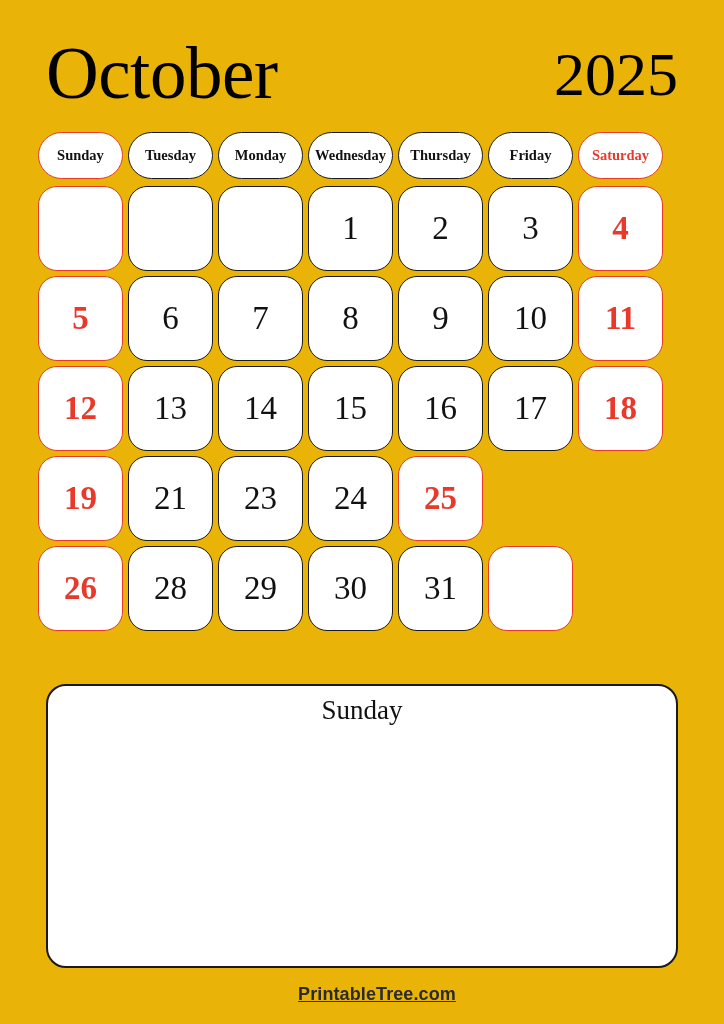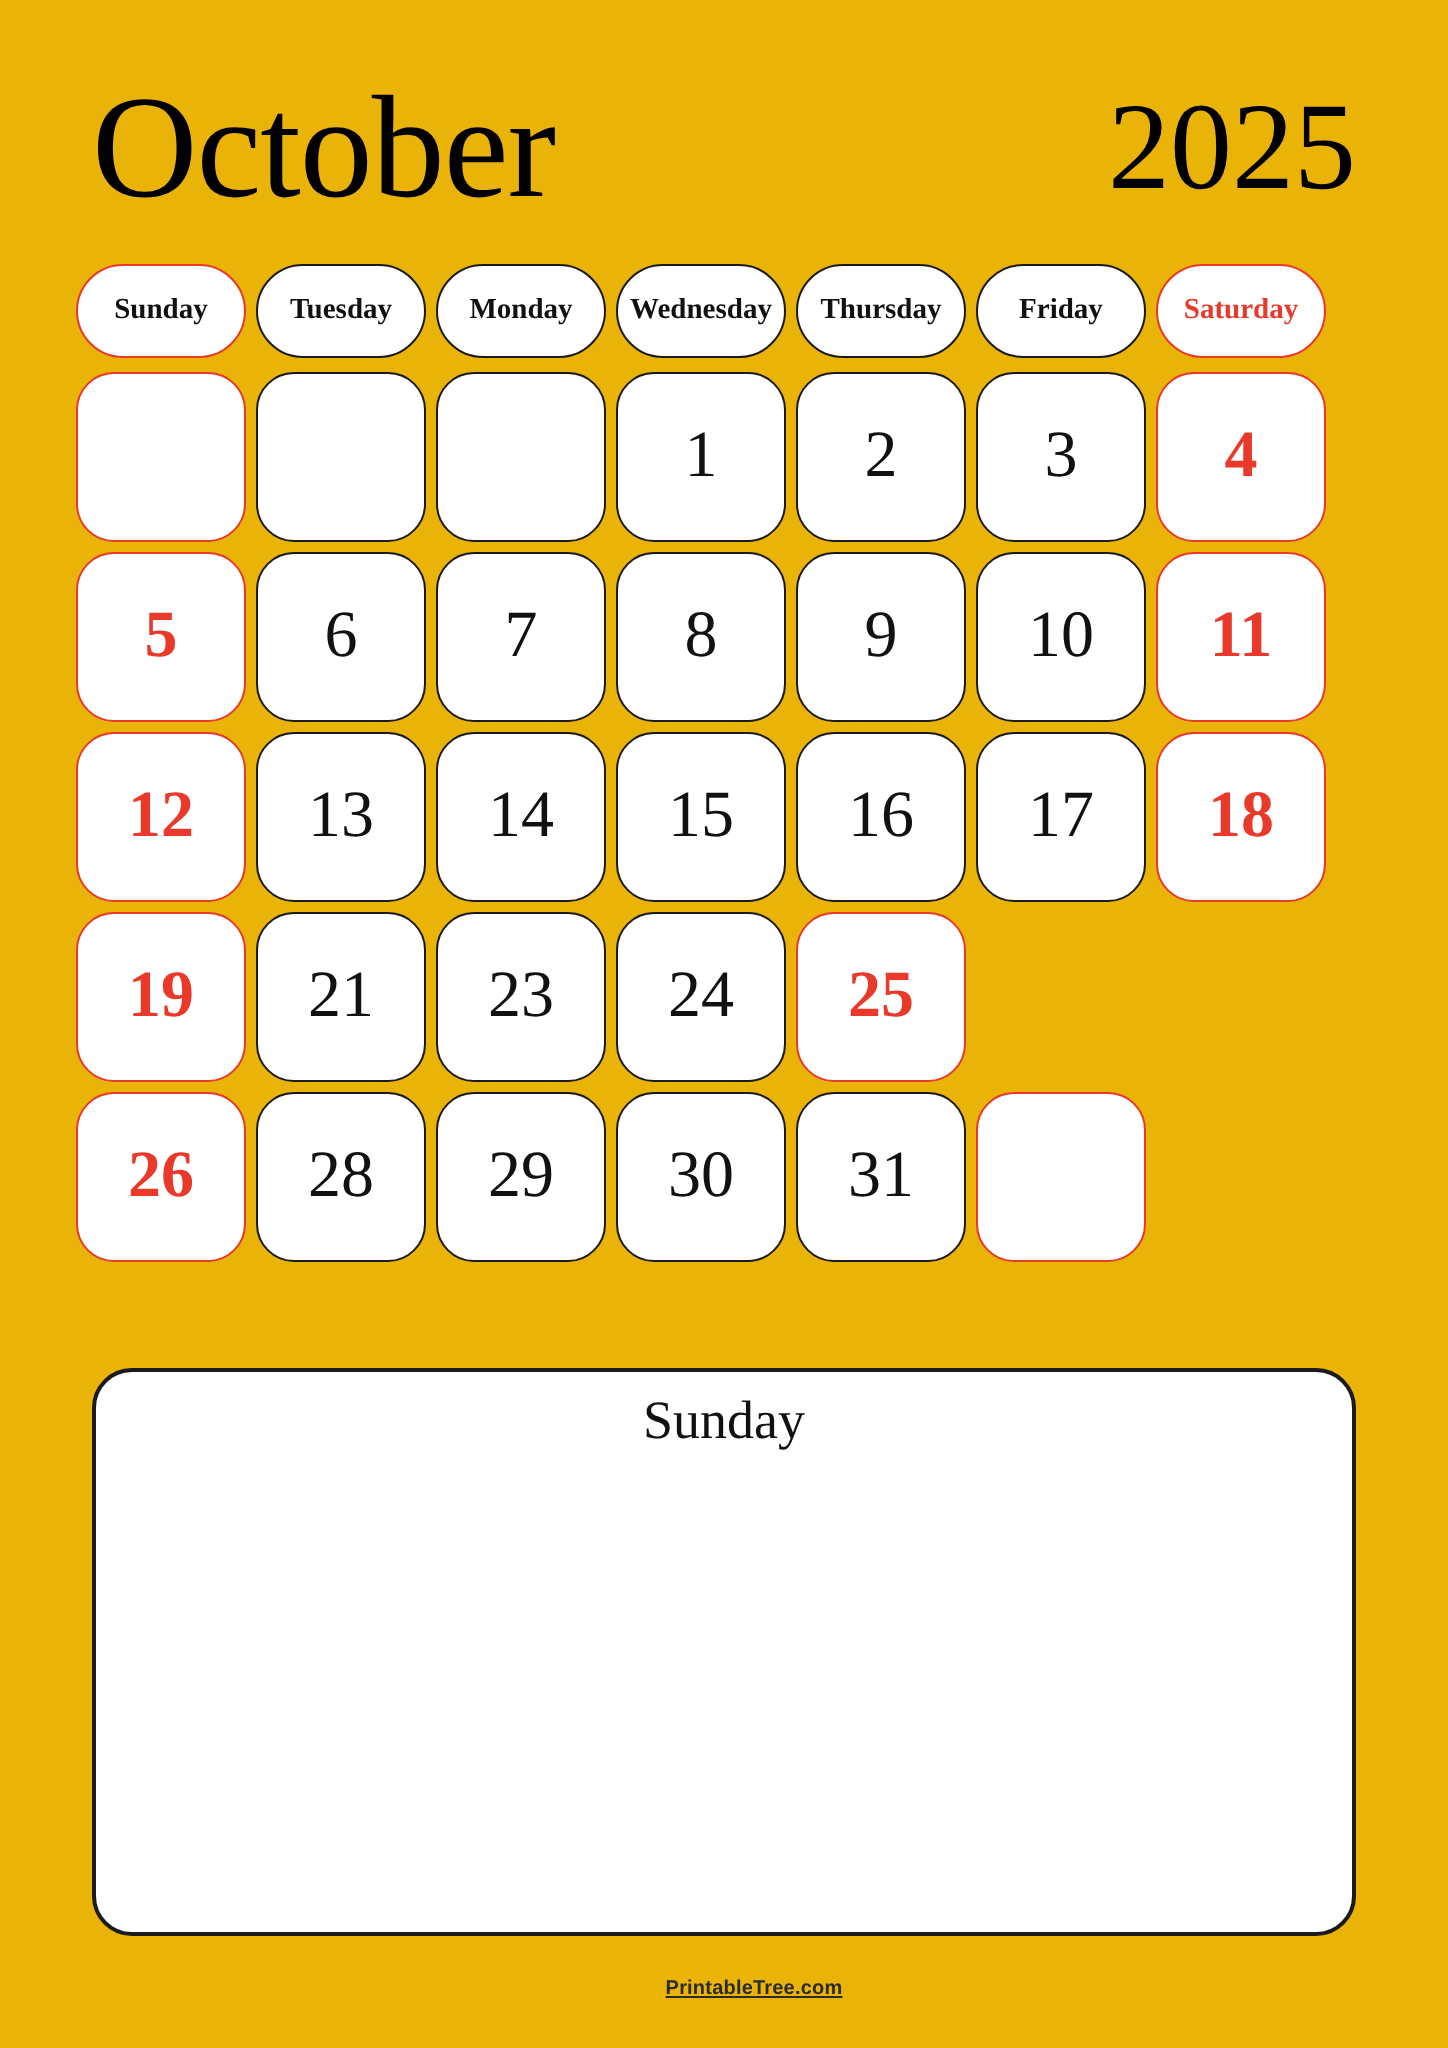--- a/index.html
+++ b/index.html
@@ -140,21 +140,21 @@
   
   .footer {
     position: absolute;
     left: 0;
     top: 984px;
     width: 724px;
     text-align: center;
   }
   .footer a, .footer .brand {
     font-family: "Liberation Sans", "DejaVu Sans", sans-serif;
-    font-size: 10px;
+    font-size: 18px;
     font-weight: bold;
     color: #2b2b2b;
     text-decoration: underline;
     letter-spacing: 0.1px;
     margin-left: 30px;
   }
 </style>
 </head>
 <body>
 

